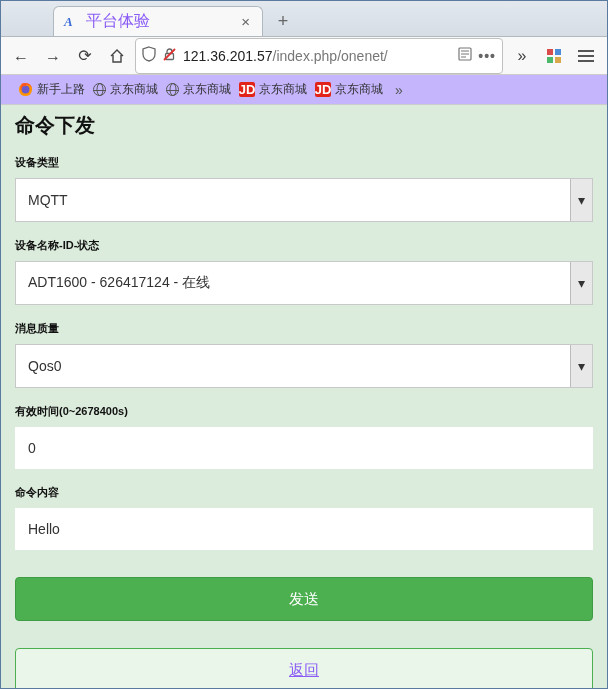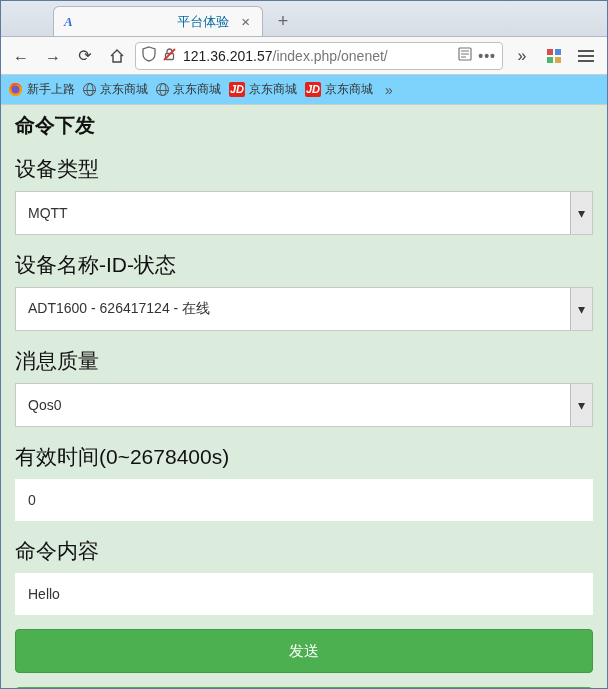--- a/index.html
+++ b/index.html
@@ -54,21 +54,21 @@
     position: relative;
   }
   .tab .favicon {
     width: 14px; height: 12px;
     display: inline-block;
     color: #3a6bd8;
     font-style: italic; font-weight: bold;
     font-size: 13px; line-height: 12px;
     font-family: Georgia, serif;
   }
-  .tab .tabtext { font-size: 13px; color: #0369a1; flex: 1; text-align: right; }
+  .tab .tabtext { font-size: 16px; color: #8b5cf6; flex: 1; }
   .tab .tabclose { color: #666; font-size: 15px; padding: 0 4px; }
   .newtab {
     width: 28px; height: 26px;
     margin-left: 6px; margin-bottom: 2px;
     display: flex; align-items: center; justify-content: center;
     color: #666; font-size: 18px;
     border-radius: 4px;
   }
   
   .urlbar-row {
@@ -79,21 +79,21 @@
     padding: 0 6px; gap: 4px;
   }
   .navbtn {
     width: 28px; height: 28px;
     display: flex; align-items: center; justify-content: center;
     border-radius: 4px;
     color: #404040; font-size: 16px;
   }
   .urlbox {
     flex: 1;
-    height: 28px;
+    height: 36px;
     border: 1px solid #c0c0c0;
     border-radius: 4px;
     background: #fff;
     display: flex; align-items: center;
     padding: 0 6px; gap: 6px;
     color: #555; font-size: 14px;
     overflow: hidden;
   }
   .urlbox .shield { font-size: 14px; color: #666; }
   .urlbox .urltext { flex: 1; white-space: nowrap; overflow: hidden; color: #777; }
@@ -108,68 +108,68 @@
   .pocket span { width: 6px; height: 6px; background: #888; display: block; }
   .pocket span:nth-child(1){background:#d94c4c;}
   .pocket span:nth-child(2){background:#4c8cd9;}
   .pocket span:nth-child(3){background:#4cb86c;}
   .pocket span:nth-child(4){background:#d9a84c;}
   .ham { display:flex; flex-direction:column; gap:3px; }
   .ham span { width:16px; height:2px; background:#555; display:block; }
   
   .bmbar {
     height: 30px;
-    background: #7dd3fc;
+    background: #c4b5fd;
     border-bottom: 1px solid #ccc;
     display: flex; align-items: center;
-    padding: 0 6px; gap: 8px;
+    padding: 0 16px; gap: 8px;
     font-size: 12px; color: #333;
     overflow: hidden;
   }
   .bm { display: flex; align-items: center; gap: 4px; white-space: nowrap; }
   .bm .bmicon { width: 16px; height: 16px; display: inline-flex; align-items:center; justify-content:center; }
   .bmicon.ff svg { width:15px; height:15px; }
   .bmicon.globe { border:1.2px solid #555; border-radius:50%; position:relative; width:13px; height:13px; }
   .bmicon.globe::before { content:""; position:absolute; left:50%; top:-1px; bottom:-1px; width:5px; border:1.2px solid #555; border-radius:50%; transform:translateX(-50%);}
   .bmicon.globe::after { content:""; position:absolute; left:-1px; right:-1px; top:50%; height:0; border-top:1.2px solid #555;}
-  .bmicon.jd { background:#e2231a; color:#fff; font-size:11px; font-weight:bold; width:16px; height:15px; border-radius:2px; line-height:15px; text-align:center;font-style:italic; }
+  .bmicon.jd { background:#e2231a; color:#fff; font-size:13px; font-weight:bold; width:16px; height:15px; border-radius:2px; line-height:15px; text-align:center; }
   .bmarrow { font-size:14px; color:#555; padding:0 4px; }
   .bm.right { margin-left:auto; }
   .bmicon.mob { width:10px; height:14px; border:1.3px solid #555; border-radius:2px; position:relative; }
   .bmicon.mob::after{content:"";position:absolute;bottom:1px;left:50%;width:3px;height:1px;background:#555;transform:translateX(-50%);}
   
   .content {
     background: #dcecdc;
     height: calc(689px - 36px - 38px - 30px - 2px);
     overflow: auto;
     padding: 7px 14px 16px 14px;
   }
   .page-title { font-size: 20px; font-weight: bold; color:#111; margin-bottom: 14px; }
-  .field-label { font-size: 21px; color:#111; margin: 16px 0 8px 0; font-weight: 400; }
+  .field-label { font-size: 11px; color:#111; margin: 16px 0 8px 0; font-weight: 700; }
   .field-label:first-of-type { margin-top: 10px; }
   .sel-wrap {
     position: relative; background:#fff; border:1px solid #c8c8c8;
     height: 44px; display:flex; align-items:center; padding: 0 12px;
     font-size: 14px; color:#333;
   }
   .sel-wrap .sel-arrow {
     position:absolute; right:0; top:0; bottom:0; width:22px;
     background:#e8e8e8; border-left:1px solid #bbb;
     display:flex; align-items:center; justify-content:center;
     color:#333;
   }
   .inp {
     background:#fff; border:1px solid #fff;
     height: 42px; display:flex; align-items:center; padding: 0 12px;
     font-size:14px; color:#333;
   }
   .btn {
     height: 44px; border-radius:4px;
     display:flex; align-items:center; justify-content:center;
-    font-size:15px; margin-top: 14px;
+    font-size:15px; margin-top: 27px;
     cursor:pointer;
   }
   .btn.primary { background:#4caf50; color:#fff; border:1px solid #3e9c42; }
   .btn.secondary { background:#eaf6ea; color:#8b5cf6; border:1px solid #4caf50;text-decoration:underline; }
 </style>
 </head>
 <body>
 
 <div class="window">
 

